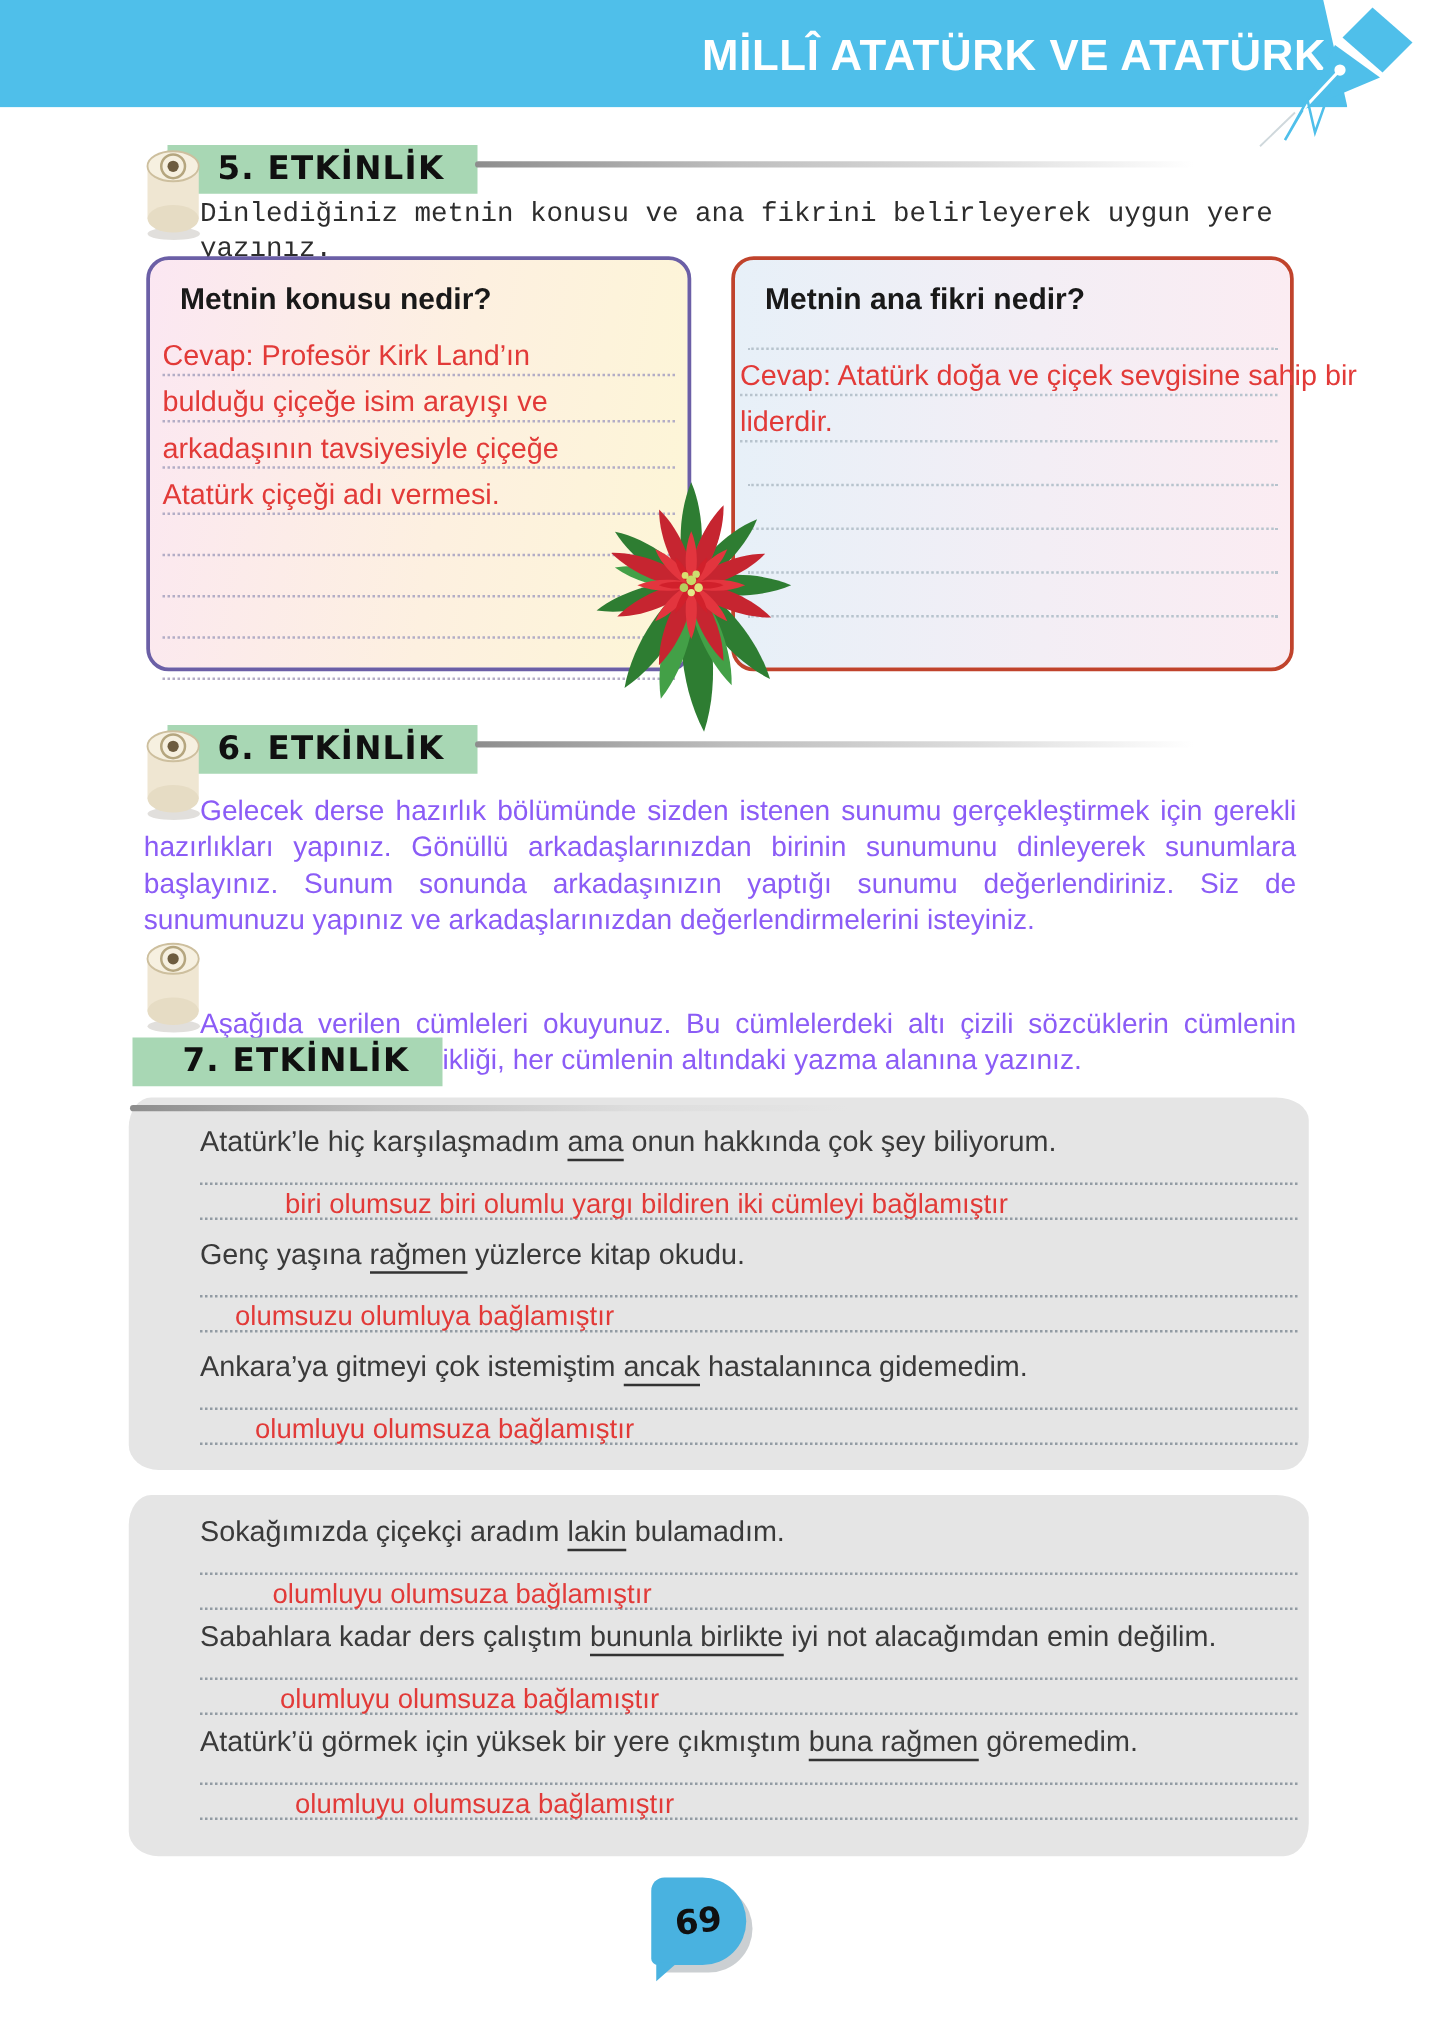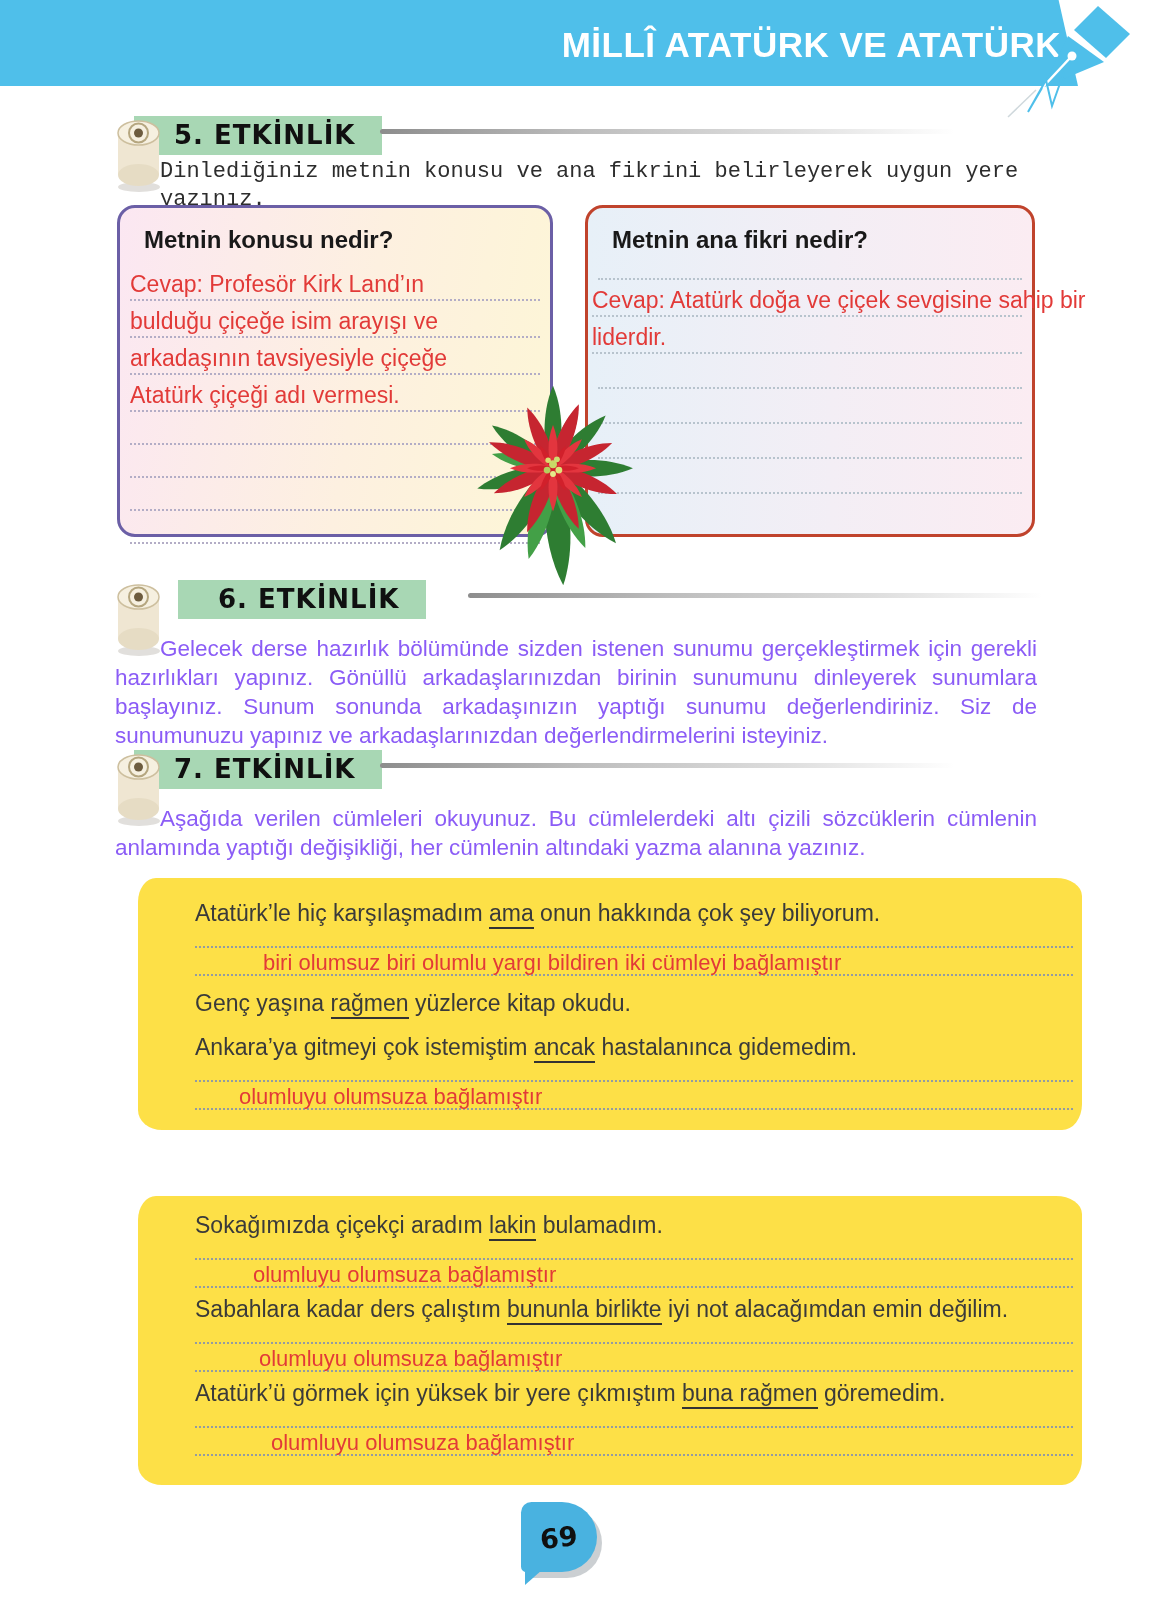--- a/index.html
+++ b/index.html
@@ -36,22 +36,22 @@
   .abox h2 { font-size:24px; font-weight:bold; color:#191919; margin:4px 0 8px 14px; height:30px; }
   .row { border-bottom:2px dotted #b3adc6; height:33px; }
   .box-right .row { border-bottom:2px dotted #b7c3cd; height:35px; }
   .row.rtext { height:37px; line-height:40px; font-size:23px; color:#e23a38; white-space:nowrap; }
   .box-right .row.rtext { margin-left:-6px; position:relative; z-index:3; }
   .row.rshort { height:16px; }
 
   .poinsettia { position:absolute; left:455px; top:358px; width:196px; height:236px; z-index:4; }
 
   
-  .panel { position:absolute; left:103px; width:944px; background:#fde047;
-           border-radius:18px 26px 20px 24px / 24px 18px 26px 20px; padding:22px 9px 6px 57px;margin-left:35px; }
+  .panel { position:absolute; left:103px; width:944px; background:#e5e5e5;
+           border-radius:18px 26px 20px 24px / 24px 18px 26px 20px; padding:22px 9px 6px 57px; }
   .panel.p2 { padding-top:16px; padding-bottom:21px; }
   .qa { margin-bottom:14px; }
   .p2 .qa { margin-bottom:8px; }
   .qa-sentence { height:30px; font-size:23px; color:#3a3a3a; }
   .qa-sentence .u { border-bottom:2px solid #333333; padding-bottom:1px; }
   .qa-answer { margin-top:16px; height:30px; line-height:30px; font-size:22px; color:#e23a38;
                border-top:2px dotted #929ba3; border-bottom:2px dotted #929ba3; }
   .ind0{padding-left:68px}.ind1{padding-left:28px}.ind2{padding-left:44px}
   .ind3{padding-left:58px}.ind4{padding-left:64px}.ind5{padding-left:76px}
 
@@ -170,36 +170,36 @@
       </g>
       <circle cx="0" cy="-4" r="4" fill="#c9da67"></circle>
       <circle cx="6" cy="2" r="3.5" fill="#dfe37a"></circle>
       <circle cx="-6" cy="2" r="3.5" fill="#b5cf5d"></circle>
       <circle cx="0" cy="6" r="3" fill="#e4e98a"></circle>
       <circle cx="4" cy="-9" r="3" fill="#cddd70"></circle>
       <circle cx="-5" cy="-8" r="2.8" fill="#d9e070"></circle>
     </g>
   </svg>
 
-  <div class="act-label" style="top:578px;gap:44px;">
+  <div class="act-label" style="top:578px;">
     <svg class="scroll-svg" viewBox="0 0 64 78">
       <ellipse cx="33" cy="72" rx="21" ry="5" fill="rgba(90,80,60,0.18)"></ellipse>
       <rect x="12" y="18" width="41" height="42" fill="#efe6d2"></rect>
       <ellipse cx="32.5" cy="60" rx="20.5" ry="11" fill="#e6dcc4"></ellipse>
       <ellipse cx="32.5" cy="18" rx="20.5" ry="12" fill="#f6f0e0" stroke="#cdbf9e" stroke-width="1.5"></ellipse>
       <circle cx="32.5" cy="18" r="9.5" fill="none" stroke="#b5a67f" stroke-width="2"></circle>
       <circle cx="32.5" cy="18" r="4.5" fill="#6d5c3f"></circle>
     </svg>
     <span class="act-badge">6. ETKİNLİK</span>
     <span class="act-line"></span>
   </div>
 
   <p class="para" style="left:115px; top:634px; width:922px;">Gelecek derse hazırlık bölümünde sizden istenen sunumu gerçekleştirmek için gerekli hazırlıkları yapınız. Gönüllü arkadaşlarınızdan birinin sunumunu dinleyerek sunumlara başlayınız. Sunum sonunda arkadaşınızın yaptığı sunumu değerlendiriniz. Siz de sunumunuzu yapınız ve arkadaşlarınızdan değerlendirmelerini isteyiniz.</p>
 
-  <div class="act-label" style="top:748px;">
+  <div class="act-label" style="top:748px;flex-direction:column;">
     <svg class="scroll-svg" viewBox="0 0 64 78">
       <ellipse cx="33" cy="72" rx="21" ry="5" fill="rgba(90,80,60,0.18)"></ellipse>
       <rect x="12" y="18" width="41" height="42" fill="#efe6d2"></rect>
       <ellipse cx="32.5" cy="60" rx="20.5" ry="11" fill="#e6dcc4"></ellipse>
       <ellipse cx="32.5" cy="18" rx="20.5" ry="12" fill="#f6f0e0" stroke="#cdbf9e" stroke-width="1.5"></ellipse>
       <circle cx="32.5" cy="18" r="9.5" fill="none" stroke="#b5a67f" stroke-width="2"></circle>
       <circle cx="32.5" cy="18" r="4.5" fill="#6d5c3f"></circle>
     </svg>
     <span class="act-badge">7. ETKİNLİK</span>
     <span class="act-line"></span>
@@ -207,20 +207,21 @@
 
   <p class="para" style="left:115px; top:804px; width:922px;">Aşağıda verilen cümleleri okuyunuz. Bu cümlelerdeki altı çizili sözcüklerin cümlenin anlamında yaptığı değişikliği, her cümlenin altındaki yazma alanına yazınız.</p>
 
   <div class="panel" style="top:878px;">
     <div class="qa">
       <div class="qa-sentence"><span>Atatürk’le hiç karşılaşmadım </span><span class="u">ama</span><span> onun hakkında çok şey biliyorum.</span></div>
       <div class="qa-answer ind0">biri olumsuz biri olumlu yargı bildiren iki cümleyi bağlamıştır</div>
     </div>
     <div class="qa">
       <div class="qa-sentence"><span>Genç yaşına </span><span class="u">rağmen</span><span> yüzlerce kitap okudu.</span></div>
+      <div class="qa-answer ind1">olumsuzu olumluya bağlamıştır</div>
     </div>
     <div class="qa">
       <div class="qa-sentence"><span>Ankara’ya gitmeyi çok istemiştim </span><span class="u">ancak</span><span> hastalanınca gidemedim.</span></div>
       <div class="qa-answer ind2">olumluyu olumsuza bağlamıştır</div>
     </div>
   </div>
 
   <div class="panel p2" style="top:1196px;">
     <div class="qa">
       <div class="qa-sentence"><span>Sokağımızda çiçekçi aradım </span><span class="u">lakin</span><span> bulamadım.</span></div>

